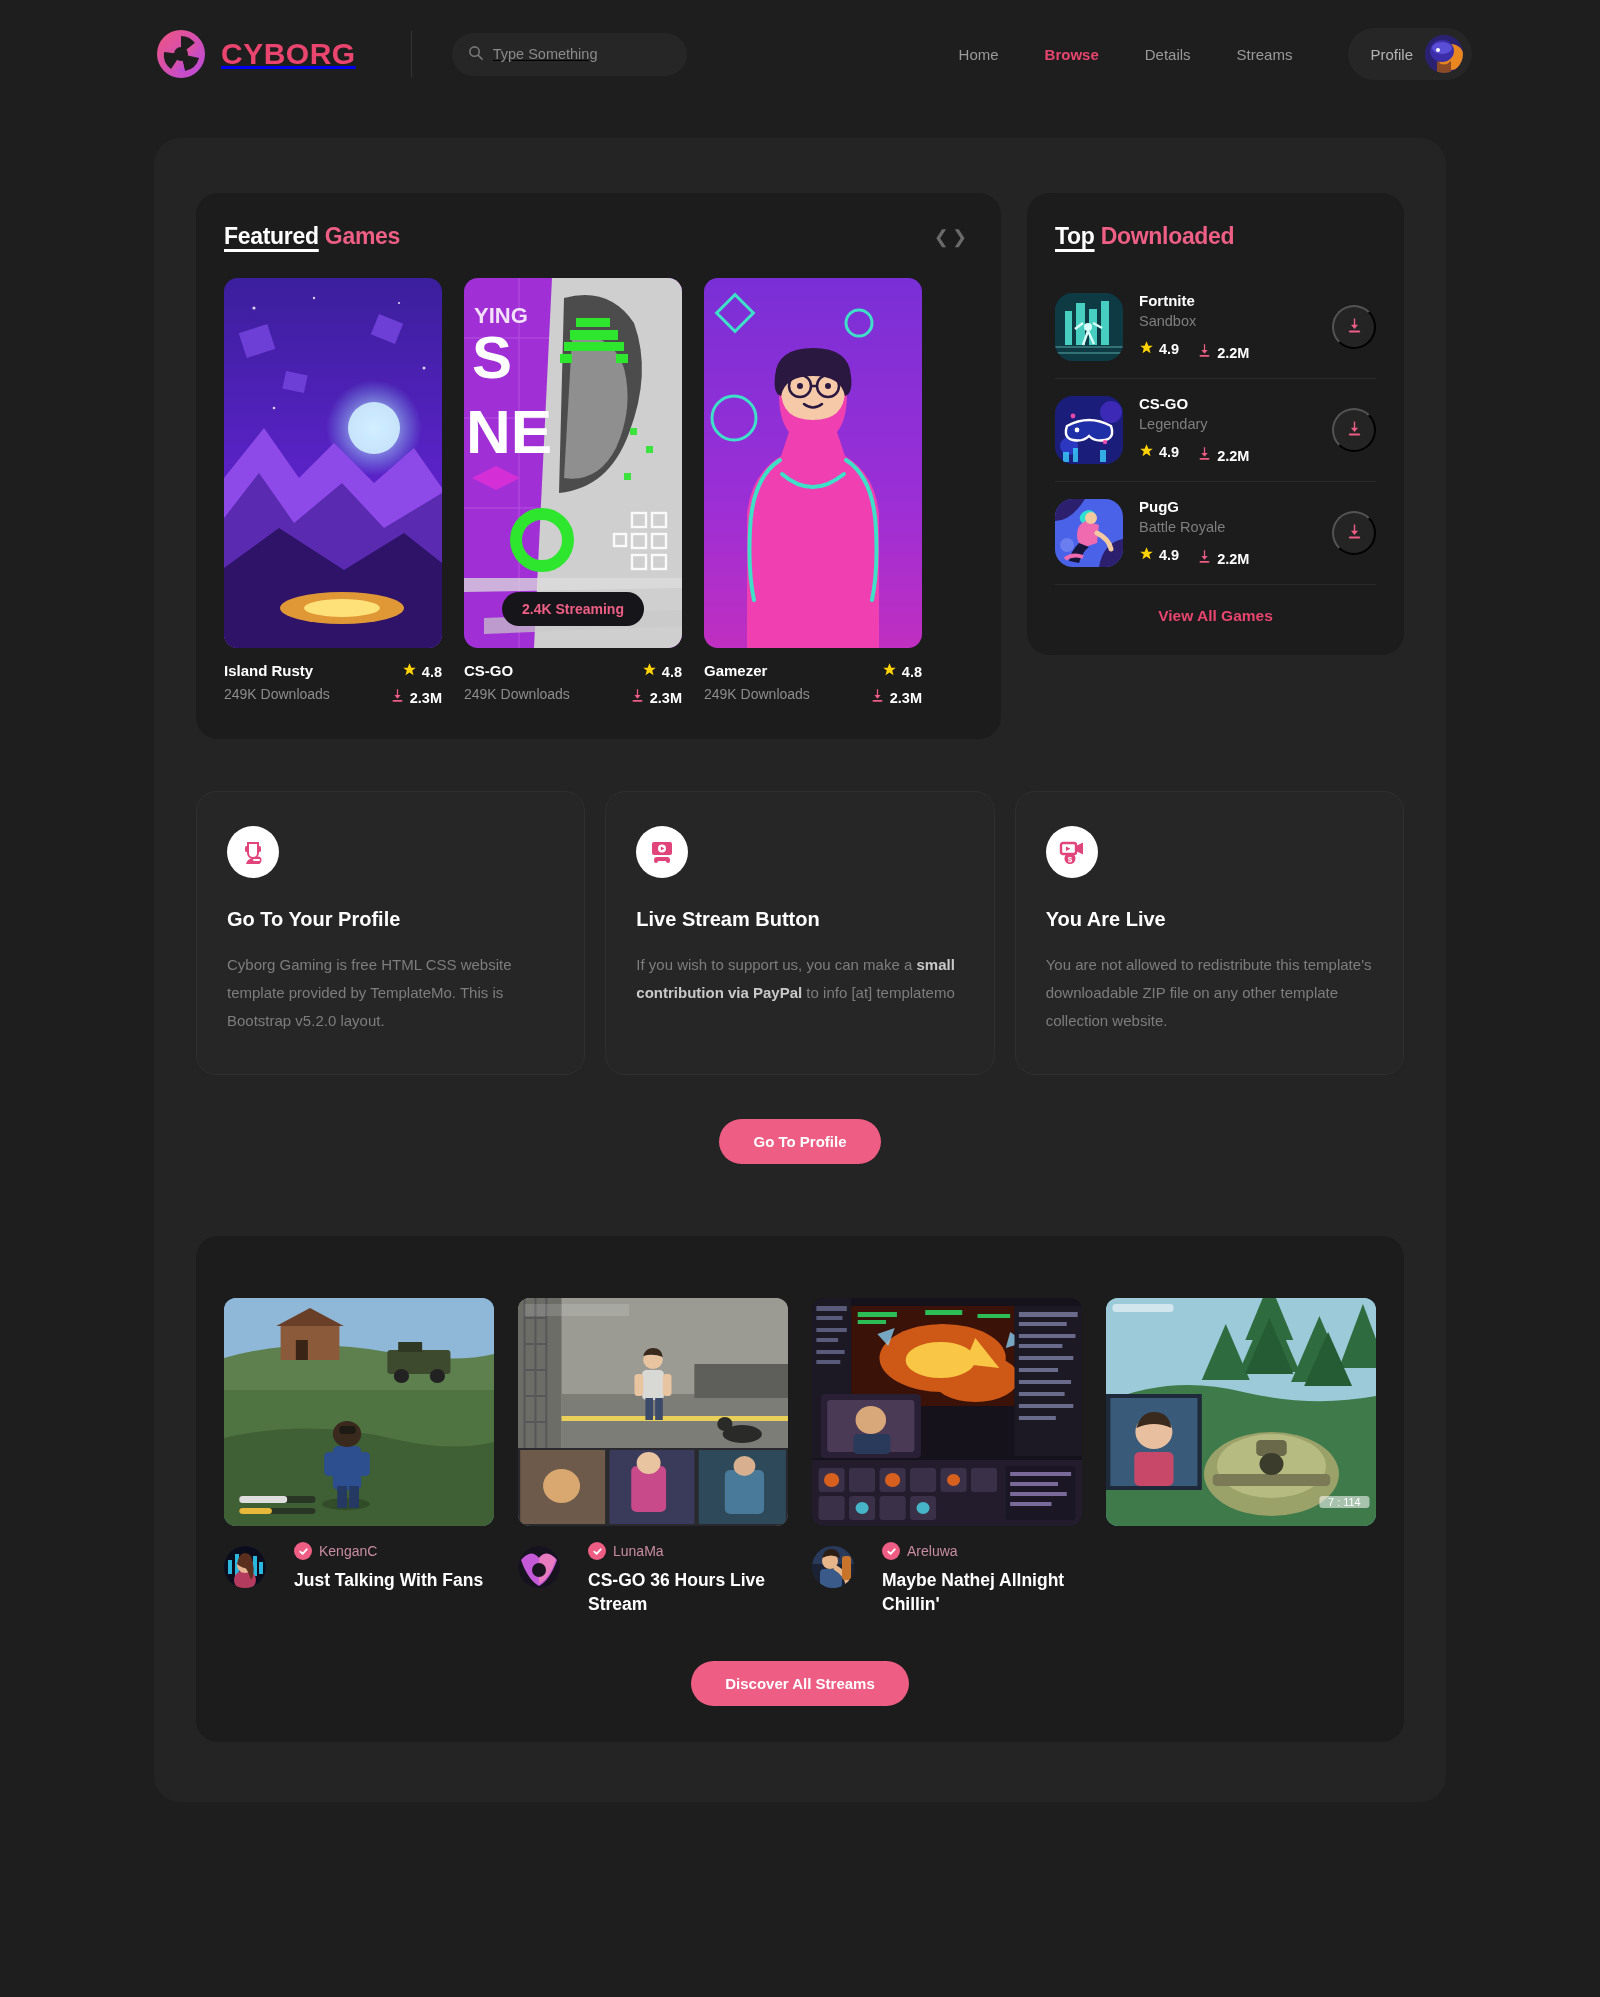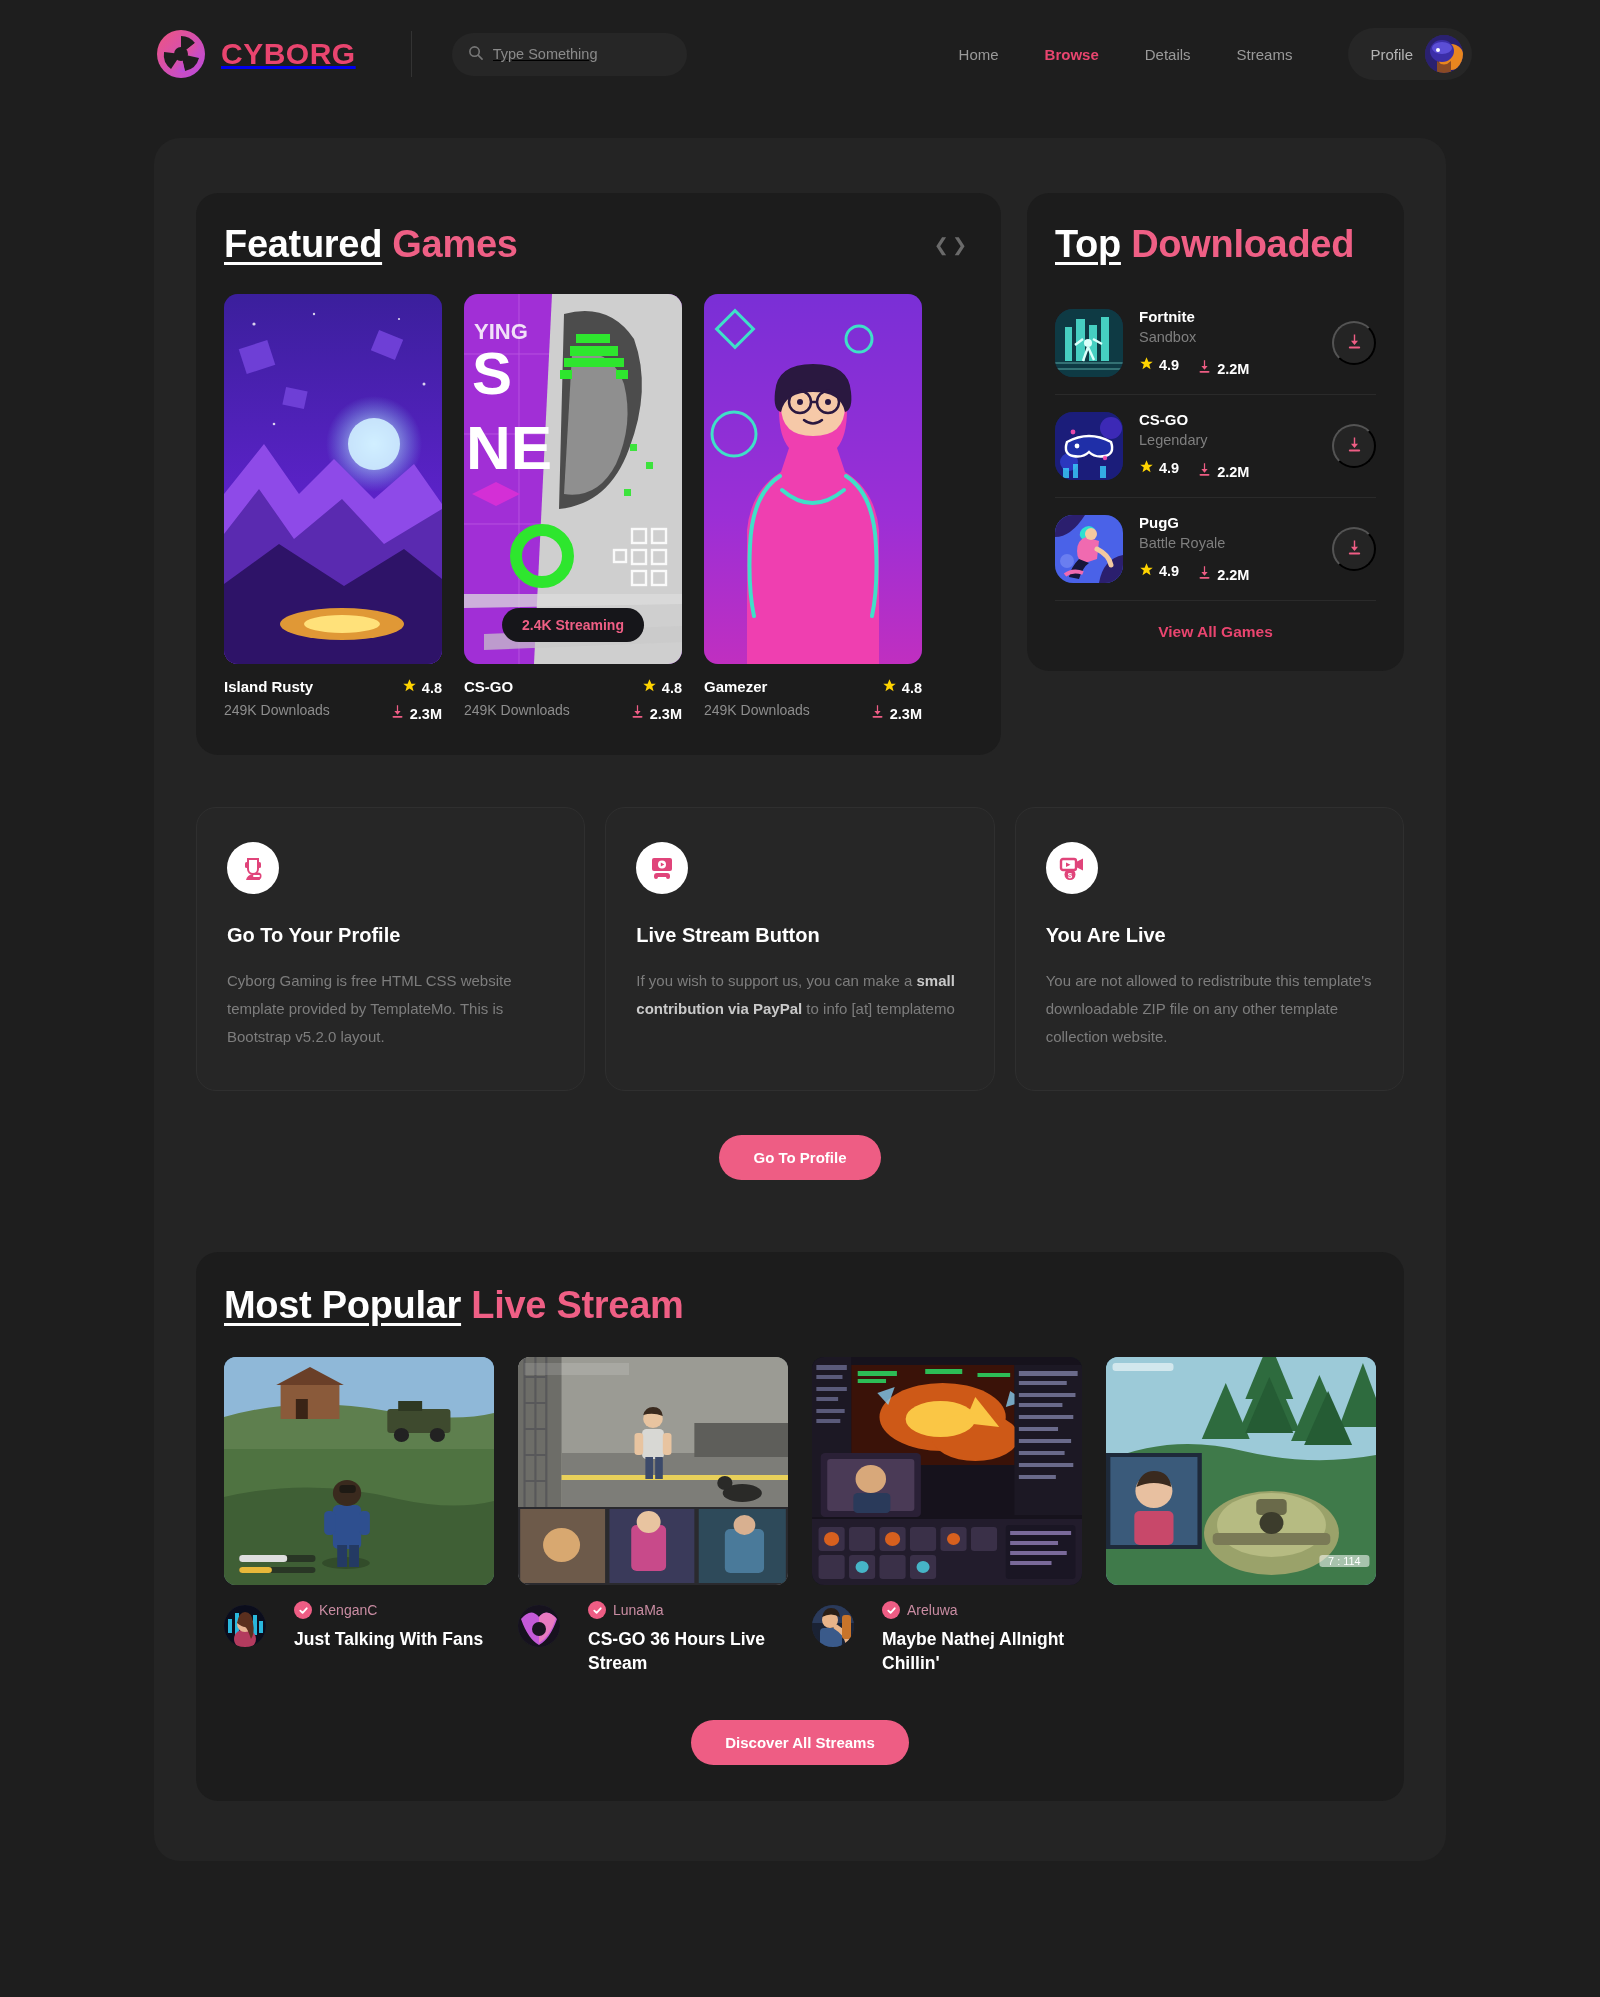--- a/index.html
+++ b/index.html
@@ -86,21 +86,21 @@
   .top-row { display: flex; gap: 26px; align-items: flex-start; }
 
   .panel {
     background: #1c1c1c;
     border-radius: 22px;
   }
   .featured-panel { flex: 1; padding: 30px 28px 32px; }
   .top-panel { width: 377px; padding: 30px 28px 24px; }
 
   .sec-title {
-    font-size: 38px; font-weight: 800; color: #fff;
+    font-size: 23px; font-weight: 800; color: #fff;
     letter-spacing: -0.3px;
   }
   .sec-title .u {
     text-decoration: underline;
     text-decoration-thickness: 3px;
     text-underline-offset: 5px;
   }
   .sec-title .pink { color: #ef5f85; }
 
   .featured-head {
@@ -701,24 +701,20 @@
         </svg>
       </div>
       <h3 class="howto-h">You Are Live</h3>
       <p class="howto-p"><span>You are not allowed to redistribute this template's downloadable ZIP file on any other template collection website.</span></p>
     </div>
   </div>
 
   <a class="btn-pink" href="#">Go To Profile</a>
 
   <section class="popular-panel">
-    <h2 class="sec-title">
-      <span class="u">Most Popular</span>
-      <span class="pink">Live Stream</span>
-    </h2>
 
     <div class="popular-grid">
 
       <div class="scard">
         <div class="scard-img">
           <svg viewBox="0 0 248 228" preserveAspectRatio="none">
             <rect width="248" height="228" fill="#6f9ec4"></rect>
             <rect y="0" width="248" height="70" fill="#8fb8d8"></rect>
             <path d="M0 60 q70 -22 150 -6 q60 12 98 2 v40 H0z" fill="#5e7f4e"></path>
             <rect y="92" width="248" height="136" fill="#4f7341"></rect>

